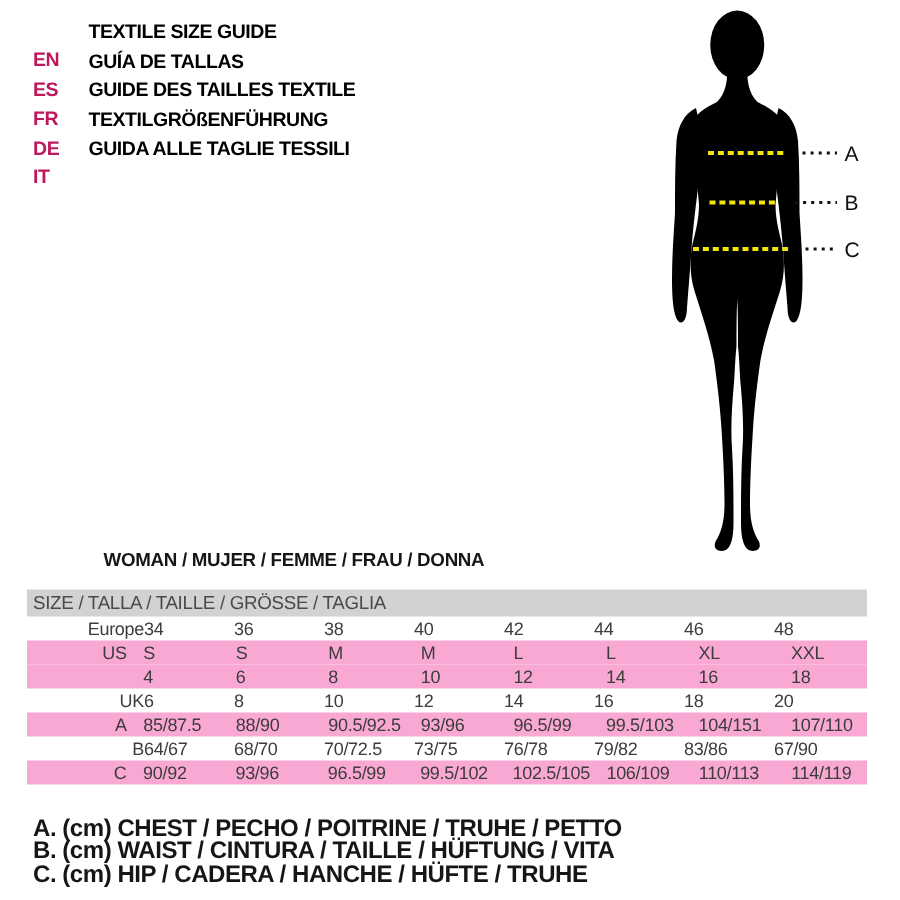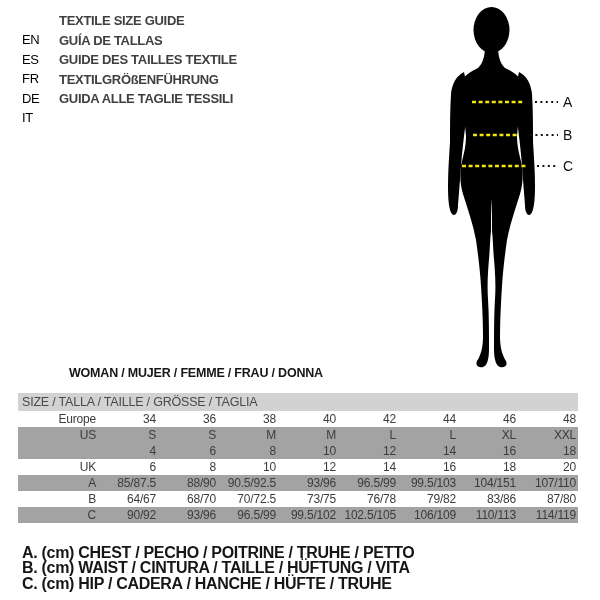--- a/index.html
+++ b/index.html
@@ -3,36 +3,36 @@
 <meta charset="utf-8">
 <style>
   html,body{margin:0;padding:0;background:#fff;}
   #canvas{
     position:relative;width:600px;height:600px;background:#ffffff;
     font-family:"Liberation Sans",sans-serif;overflow:hidden;
   }
   
   .lang{position:absolute;left:22px;top:11px;}
   .lang-row{display:flex;height:19.5px;align-items:center;}
-  .lang-code{width:37px;font-weight:400;font-size:13px;letter-spacing:-0.3px;color:#000000;margin-top:38px;}
-  .lang-name{font-weight:700;font-size:13px;letter-spacing:-0.3px;color:#404040;white-space:nowrap;}
+  .lang-code{width:37px;font-weight:700;font-size:13px;letter-spacing:-0.3px;color:#be185d;margin-top:38px;}
+  .lang-name{font-weight:700;font-size:13px;letter-spacing:-0.3px;color:#000000;white-space:nowrap;}
   
   .fig{position:absolute;left:420px;top:0;width:180px;height:370px;}
   
   .woman-title{position:absolute;left:21px;top:366px;font-size:12.5px;font-weight:700;
     letter-spacing:-0.2px;color:#161616;white-space:nowrap;margin-left:48px;}
   
   .size-table{position:absolute;left:18px;top:393px;width:560px;font-size:12px;
     color:#3c3c3c;letter-spacing:-0.2px;}
   .t-row{display:flex;height:16px;align-items:center;}
   .t-row.hdr{height:18px;background:#d2d2d2;}
-  .t-row.shade{background:#a3a3a3;}
+  .t-row.shade{background:#f9a8d4;gap:11px;}
   .t-hdr-text{padding-left:4px;color:#4a4a4a;font-size:12.5px;white-space:nowrap;}
   .t-label{width:78px;padding-left:4px;box-sizing:border-box;text-align:right;}
-  .t-cell{width:60px;text-align:right;}
+  .t-cell{width:60px;text-align:left;}
   
   .legend{position:absolute;left:22px;top:545px;}
   .legend-line{height:15.5px;display:flex;align-items:center;font-size:16px;font-weight:700;
     letter-spacing:-0.3px;color:#161616;white-space:nowrap;}
 </style>
 </head>
 <body>
 
 <div id="canvas">
 
@@ -204,21 +204,21 @@
 
     <div class="t-row">
       <span class="t-label">B</span>
       <span class="t-cell">64/67</span>
       <span class="t-cell">68/70</span>
       <span class="t-cell">70/72.5</span>
       <span class="t-cell">73/75</span>
       <span class="t-cell">76/78</span>
       <span class="t-cell">79/82</span>
       <span class="t-cell">83/86</span>
-      <span class="t-cell">87/80</span>
+      <span class="t-cell">67/90</span>
     </div>
 
     <div class="t-row shade">
       <span class="t-label">C</span>
       <span class="t-cell">90/92</span>
       <span class="t-cell">93/96</span>
       <span class="t-cell">96.5/99</span>
       <span class="t-cell">99.5/102</span>
       <span class="t-cell">102.5/105</span>
       <span class="t-cell">106/109</span>

